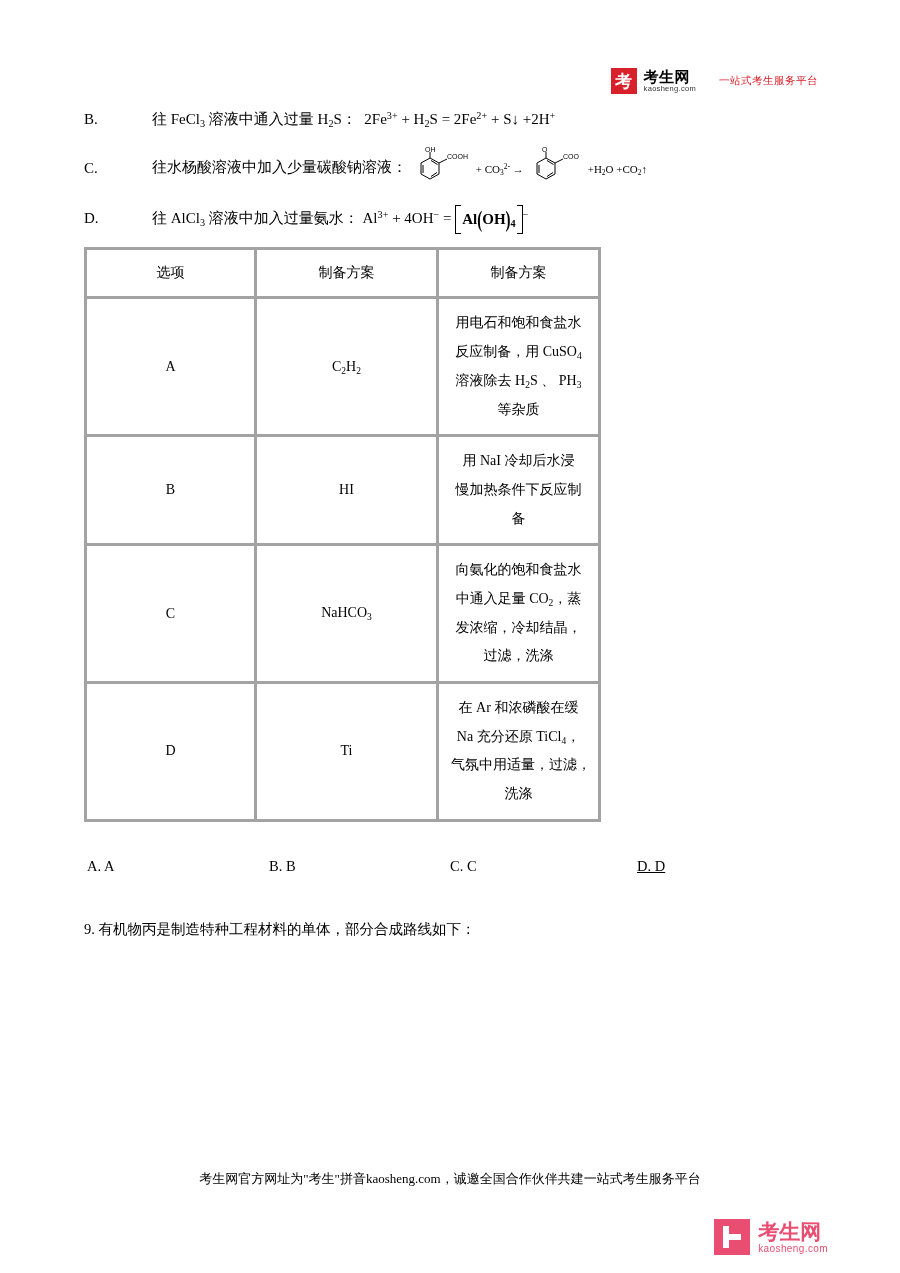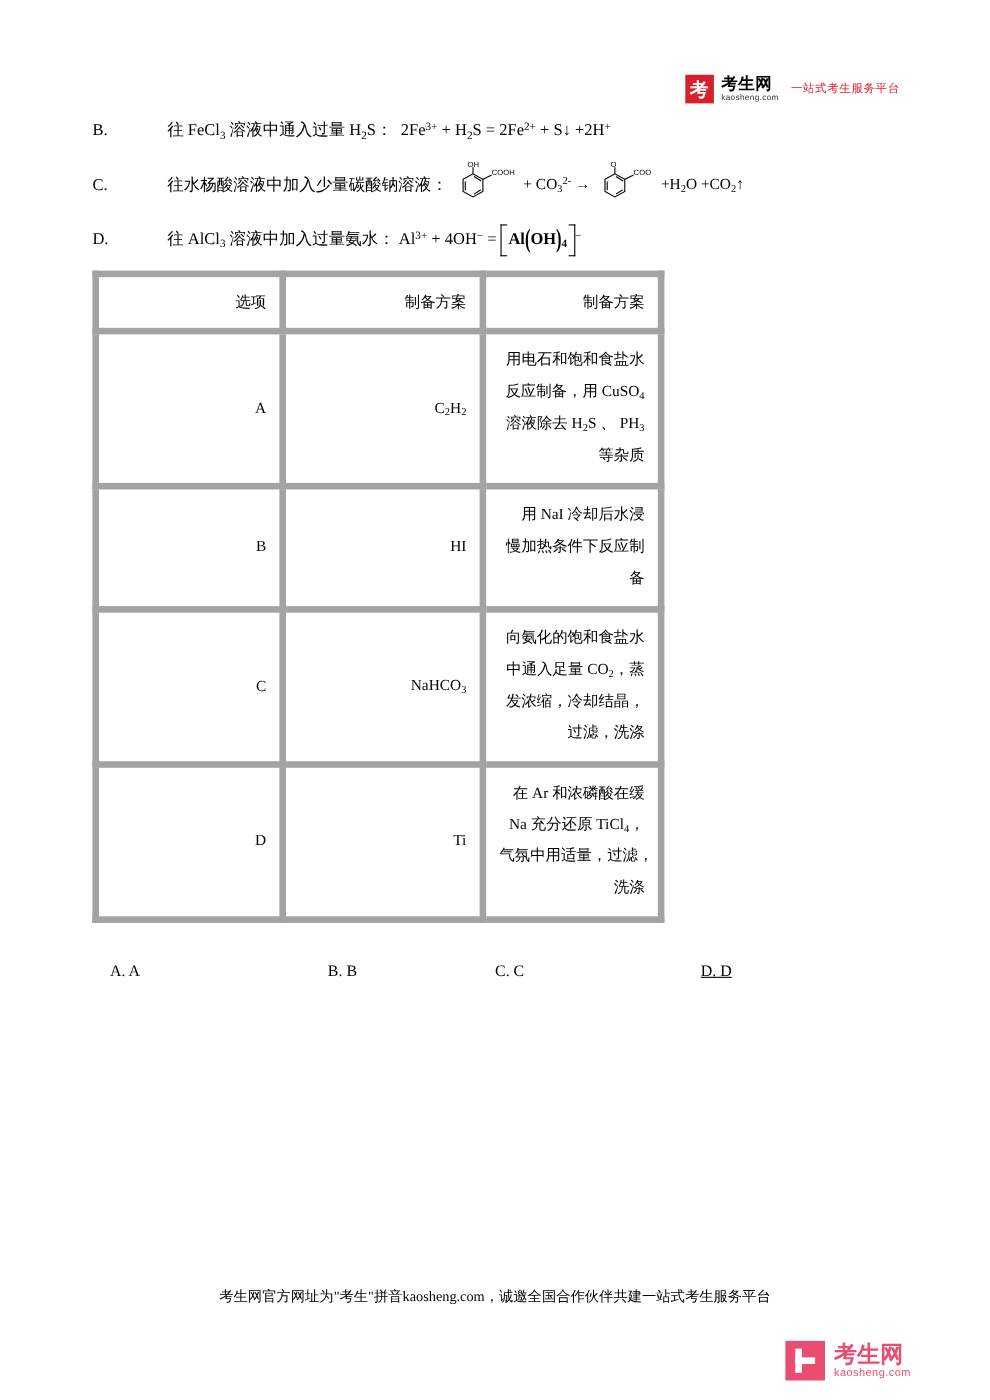--- a/index.html
+++ b/index.html
@@ -59,21 +59,21 @@
   .brand-url {
     font-family: "Liberation Sans", sans-serif;
     font-size: 7.5px;
     color: #333;
     letter-spacing: 0.3px;
   }
   .brand-slogan {
     font-family: "Liberation Sans", sans-serif;
     font-size: 10.5px;
     color: #d7202a;
-    margin-left: 4px;
+    margin-left: 16px;
     letter-spacing: 0.5px;
   }
 
   
   .content {
     position: absolute;
     left: 84px;
     top: 108px;
     width: 735px;
   }
@@ -129,63 +129,63 @@
   }
 
   
   table.prep {
     border-collapse: collapse;
     width: 514px;
     margin-top: 6px;
     table-layout: fixed;
   }
   table.prep td, table.prep th {
-    border: 6px solid #a3a3a3;
+    border: 3px solid #a3a3a3;
     vertical-align: middle;
     padding: 10px 12px;
     font-size: 14px;
     font-weight: normal;
-    text-align: right;
+    text-align: center;
   }
   table.prep th { height: 26px; }
   col.c1 { width: 170px; }
   col.c2 { width: 182px; }
   col.c3 { width: 162px; }
   .cell-scheme {
     line-height: 2.05;
   }
   .cell-scheme div { white-space: nowrap; }
 
   
   .answers {
     position: relative;
     margin-top: 36px;
     font-size: 14.5px;
     height: 20px;
   }
   .answers span { position: absolute; top: 0; }
-  .a1 { left: 16px; text-align: right; }
-  .a2 { left: 185px; margin-left: 29px; }
+  .a1 { left: 3px; text-align: right; }
+  .a2 { left: 185px; }
   .a3 { left: 366px; }
   .a4 { left: 553px; text-decoration: underline; }
 
   .q9 {
     font-size: 14.5px;
     margin-top: 42px;
   }
 
   
   .struct-row {
     display: inline-flex;
     align-items: center;
     vertical-align: middle;
     gap: 3px;
   }
   .chem-small {
-    font-size: 14px;
+    font-size: 11px;
   }
 
   
   .footer {
     position: absolute;
     left: 0;
     right: 0;
     bottom: 85px;
     text-align: center;
     font-size: 13px;
@@ -360,20 +360,24 @@
       </tbody>
     </table>
 
     <div class="answers">
       <span class="a1">A. A</span>
       <span class="a2">B. B</span>
       <span class="a3">C. C</span>
       <span class="a4">D. D</span>
     </div>
 
+    <div class="q9">
+      <span>9.</span>
+      <span>有机物丙是制造特种工程材料的单体，部分合成路线如下：</span>
+    </div>
 
   </div>
 
   <div class="footer">考生网官方网址为"考生"拼音kaosheng.com，诚邀全国合作伙伴共建一站式考生服务平台</div>
 
   <div class="watermark">
     <div class="wm-mark"></div>
     <div class="wm-text">
       <span class="wm-name">考生网</span>
       <span class="wm-url">kaosheng.com</span>

